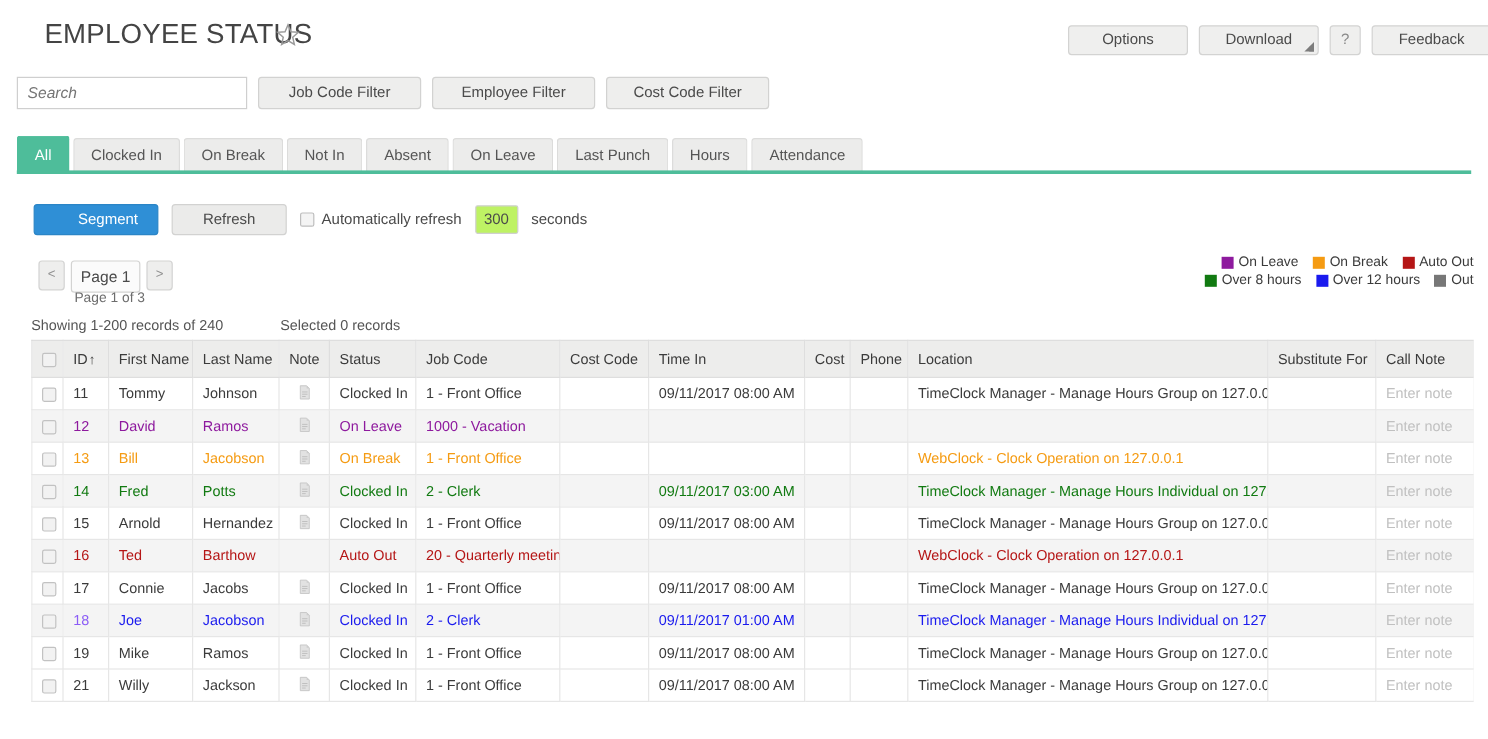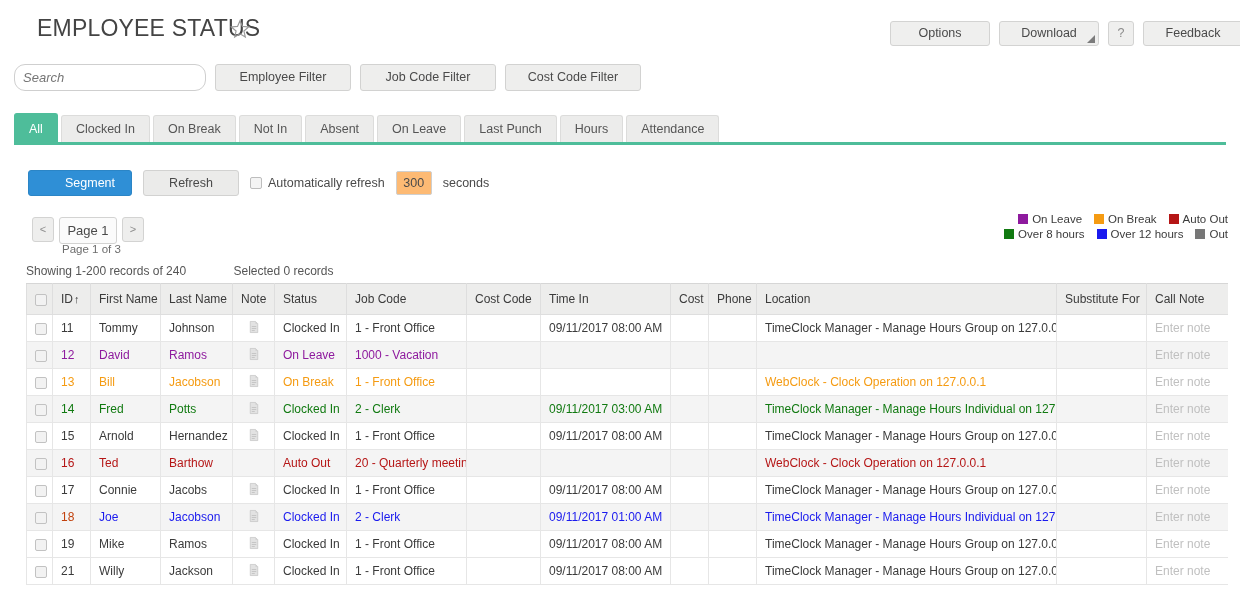--- a/index.html
+++ b/index.html
@@ -57,21 +57,21 @@
     border-bottom: 4px solid #7c7c7c;
   }
 
   
   .filter-row {
     position: absolute; top: 64px; left: 14px;
     display: flex; align-items: center; gap: 9px;
   }
   .search-wrap {
     display: flex; align-items: stretch;
-    border: 1px solid #cfcfcf; border-radius: 11px;
+    border: 1px solid #cfcfcf; border-radius: 0;
     height: 27px; width: 192px; background: #fff;
     overflow: hidden;
   }
   .search-input {
     border: none; outline: none;
     flex: 1; padding: 0 8px;
     font-family: "Liberation Sans", sans-serif;
     font-size: 13px; font-style: italic;
     color: #9b9b9b; background: transparent;
   }
@@ -134,21 +134,21 @@
   .chk {
     width: 12px; height: 12px;
     border: 1px solid #bdbdbd; background: #f4f4f4;
     border-radius: 2px; cursor: pointer; display: inline-block;
   }
   .seconds-input {
     width: 36px; height: 24px;
     border: 1px solid #cfcfcf; border-radius: 2px;
     font-size: 12.5px; text-align: center;
     font-family: "Liberation Sans", sans-serif;
-    color: #4a4a4a; background: #fdba74; outline: none;
+    color: #4a4a4a; background: #bef264; outline: none;
   }
   .seconds-label { font-size: 12.5px; color: #4a4a4a; }
 
   
   .pager {
     position: absolute; top: 217px; left: 32px;
     display: flex; align-items: flex-start; gap: 5px;
   }
   .pg-arrow {
     width: 22px; height: 25px;
@@ -249,22 +249,22 @@
       <div class="btn help">?</div>
       <div class="btn wide">Feedback</div>
     </div>
   </div>
 
   <div class="filter-row">
     <div class="search-wrap">
       <input class="search-input" type="text" placeholder="Search" style="">
 
     </div>
+    <div class="filter-btn">Job Code Filter</div>
     <div class="filter-btn">Employee Filter</div>
-    <div class="filter-btn">Job Code Filter</div>
     <div class="filter-btn">Cost Code Filter</div>
   </div>
 
   <div class="tabs">
     <div class="tab active">All</div>
     <div class="tab">Clocked In</div>
     <div class="tab">On Break</div>
     <div class="tab">Not In</div>
     <div class="tab">Absent</div>
     <div class="tab">On Leave</div>
@@ -513,21 +513,21 @@
             <td style="color: rgb(59, 59, 59);"></td>
             <td style="color: rgb(59, 59, 59);">09/11/2017 08:00 AM</td>
             <td style="color: rgb(59, 59, 59);"></td>
             <td style="color: rgb(59, 59, 59);"></td>
             <td style="color: rgb(59, 59, 59);">TimeClock Manager - Manage Hours Group on 127.0.0.1</td>
             <td style="color: rgb(59, 59, 59);"></td>
             <td><span class="enter-note">Enter note</span></td>
           </tr>
           <tr class="alt">
             <td class="c-chk"><span class="row-chk"></span></td>
-            <td style="color: #c2410c;">18</td>
+            <td style="color: #8b5cf6;">18</td>
             <td style="color: rgb(26, 26, 238);">Joe</td>
             <td style="color: rgb(26, 26, 238);">Jacobson</td>
             <td class="c-note"><span class="note-icon"><svg viewBox="0 0 16 16" width="12" height="14" fill="currentColor">
                   <path d="M3 0.6h7l3 3v11.8H3z" fill="#e2e2e2" stroke="#c0c0c0" stroke-width="0.9"></path>
                   <path d="M10 0.6v3h3" fill="#cccccc"></path>
                   <rect x="5" y="7" width="6" height="1" fill="#bdbdbd"></rect>
                   <rect x="5" y="9.5" width="6" height="1" fill="#bdbdbd"></rect>
                   <rect x="5" y="12" width="4" height="1" fill="#bdbdbd"></rect>
                 </svg></span></td>
             <td style="color: rgb(26, 26, 238);">Clocked In</td>

